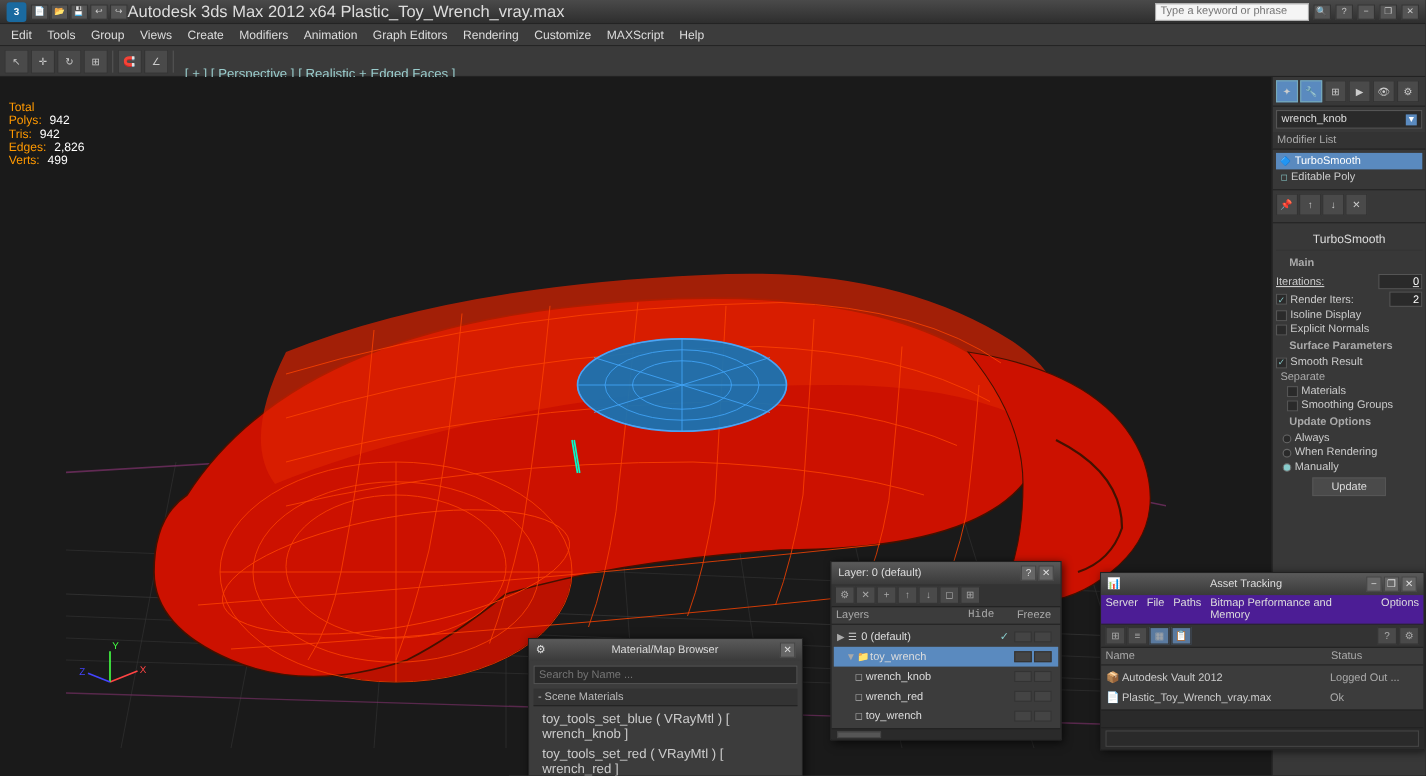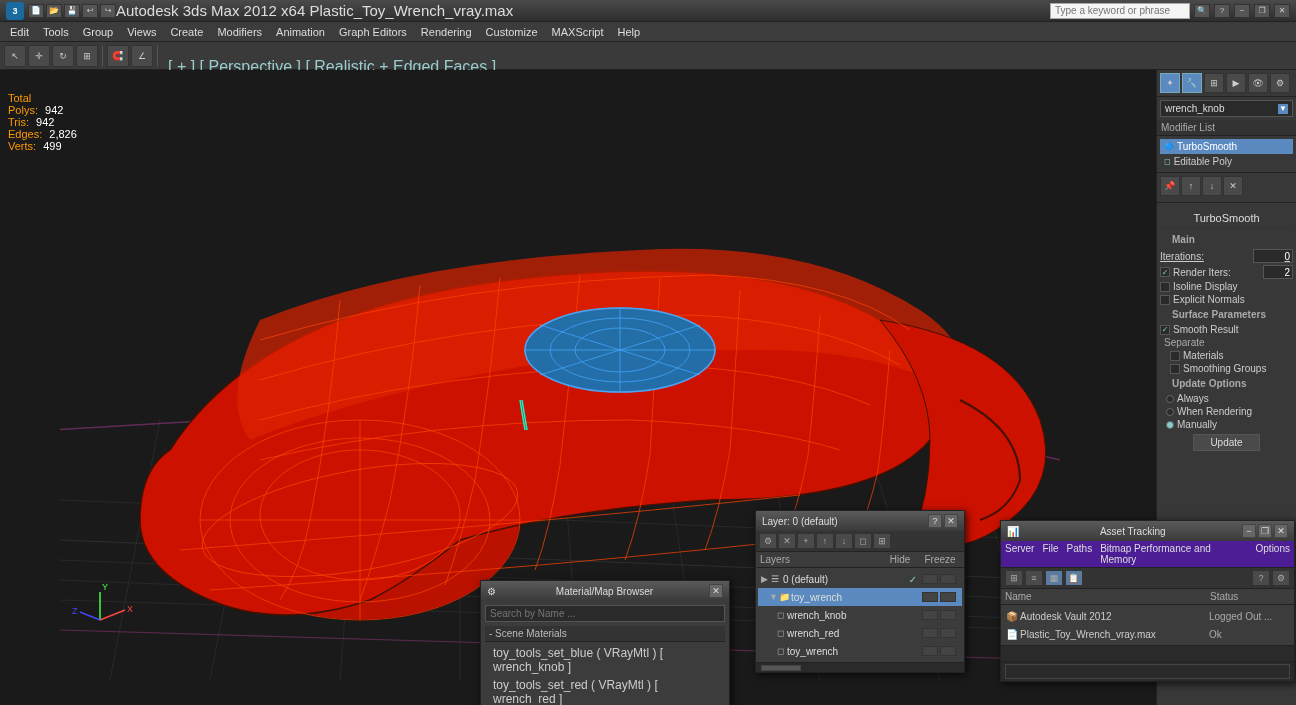--- a/index.html
+++ b/index.html
@@ -89,21 +89,21 @@
     }
     .tool-btn {
       width: 22px; height: 22px;
       background: #4a4a4a;
       border: 1px solid #333;
       display: inline-flex; align-items: center; justify-content: center;
       font-size: 9px; color: #ccc; cursor: pointer;
     }
     .tool-sep { width: 1px; height: 20px; background: #555; margin: 0 2px; }
     #viewport-label {
-      font-size: 16px; color: #9cc; padding: 0 6px; margin-top: 23px;
+      font-size: 12px; color: #9cc; padding: 0 6px; margin-top: 23px;
     }
 
     
     #main-area {
       display: flex;
       height: calc(705px - 22px - 20px - 28px);
     }
 
     
     #viewport {
@@ -303,21 +303,21 @@
       display: flex; align-items: center; justify-content: center;
       font-size: 9px; cursor: pointer; color: #aaa;
     }
     #layer-cols {
       display: flex;
       padding: 2px 4px;
       border-bottom: 1px solid #222;
       font-size: 10px; color: #aaa;
     }
     .layer-col-name { flex: 1; }
-    .layer-col-hide { width: 40px; text-align: center; }
+    .layer-col-hide { width: 40px; text-align: left; font-family: Liberation Mono, monospace; }
     .layer-col-freeze { width: 40px; text-align: center; }
     #layer-list { padding: 2px; }
     .layer-row {
       display: flex; align-items: center;
       height: 18px;
       padding: 0 3px;
       font-size: 10px;
     }
     .layer-row.selected { background: #5a8abf; }
     .layer-expand { width: 10px; font-size: 9px; color: #aaa; }

